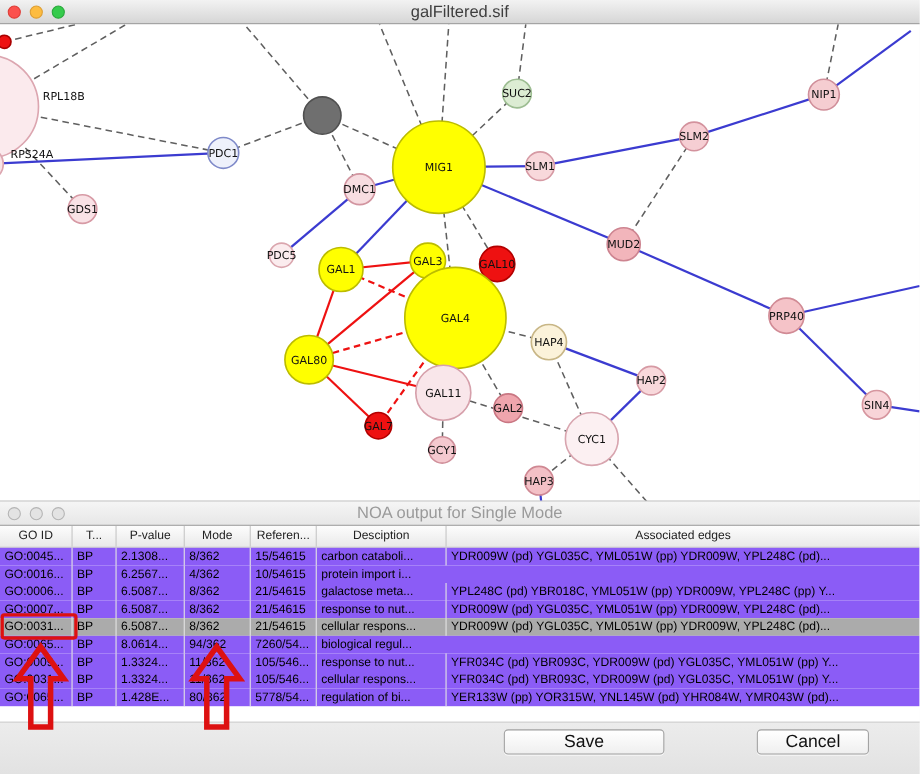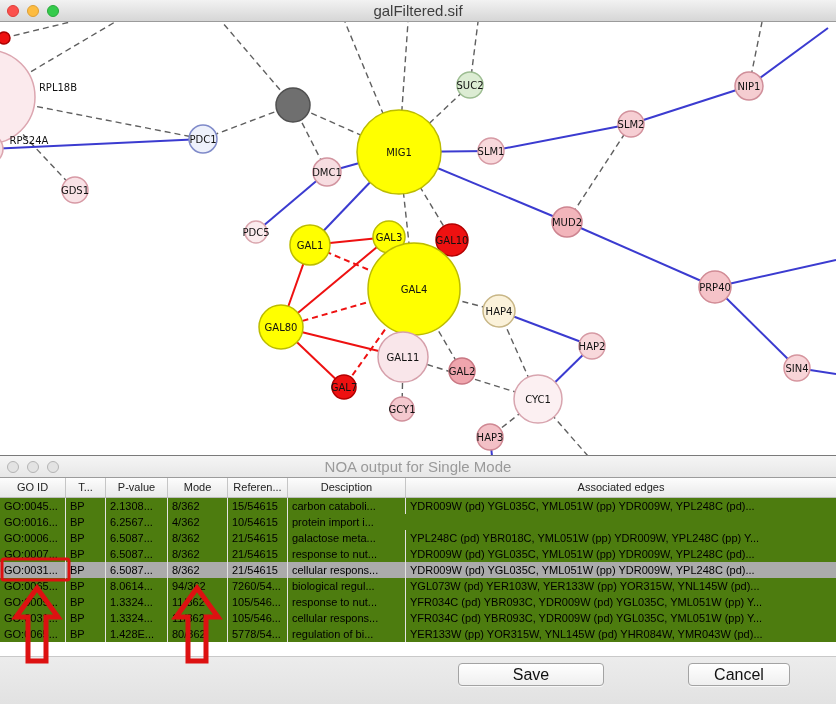--- a/index.html
+++ b/index.html
@@ -30,21 +30,21 @@
     display:flex;flex-direction:column;background:#fff;}
   .table{flex:1;display:flex;flex-direction:column;background:#fff;overflow:hidden;}
   .thead{display:grid;grid-template-columns:66px 40px 62px 60px 60px 118px 1fr;
     height:20px;line-height:19px;background:linear-gradient(#fdfdfd,#e9e9e9);
     border-bottom:1px solid #bdbdbd;box-sizing:border-box;flex:0 0 20px;}
   .hcell{font-size:11px;color:#222;text-align:center;border-right:1px solid #c6c6c6;
     overflow:hidden;white-space:nowrap;box-sizing:border-box;}
   .hcell:last-child{border-right:none;}
   .tbody{flex:1;background:#fff;}
   .trow{display:grid;grid-template-columns:66px 40px 62px 60px 60px 118px 1fr;
-    height:16px;line-height:16px;background:#4d7c0f;}
+    height:16px;line-height:16px;background:#8b5cf6;}
   .trow.selected{background:#ababab;}
   .tcell{font-size:11px;color:#000;padding-left:4px;overflow:hidden;
     white-space:nowrap;border-right:1px solid #e3e3e3;box-sizing:border-box;}
   .tcell:last-child{border-right:none;}
   .footer{flex:0 0 48px;background:linear-gradient(#ececec,#e2e2e2);
     border-top:1px solid #c9c9c9;position:relative;box-sizing:border-box;}
   .btn{position:absolute;top:6px;height:23px;font-size:16px;color:#111;
     background:linear-gradient(#ffffff,#efefef);border:1px solid #a3a3a3;
     border-radius:4px;box-shadow:0 1px 0 rgba(255,255,255,.7);
     font-family:"Liberation Sans",sans-serif;}
@@ -240,21 +240,20 @@
           <div class="tcell c5">cellular respons...</div>
           <div class="tcell c6">YDR009W (pd) YGL035C, YML051W (pp) YDR009W, YPL248C (pd)...</div>
         </div>
         <div class="trow">
           <div class="tcell c0">GO:0065...</div>
           <div class="tcell c1">BP</div>
           <div class="tcell c2">8.0614...</div>
           <div class="tcell c3">94/362</div>
           <div class="tcell c4">7260/54...</div>
           <div class="tcell c5">biological regul...</div>
-          <div class="tcell c6">YGL073W (pd) YER103W, YER133W (pp) YOR315W, YNL145W (pd)...</div>
         </div>
         <div class="trow">
           <div class="tcell c0">GO:0009...</div>
           <div class="tcell c1">BP</div>
           <div class="tcell c2">1.3324...</div>
           <div class="tcell c3">11/362</div>
           <div class="tcell c4">105/546...</div>
           <div class="tcell c5">response to nut...</div>
           <div class="tcell c6">YFR034C (pd) YBR093C, YDR009W (pd) YGL035C, YML051W (pp) Y...</div>
         </div>

